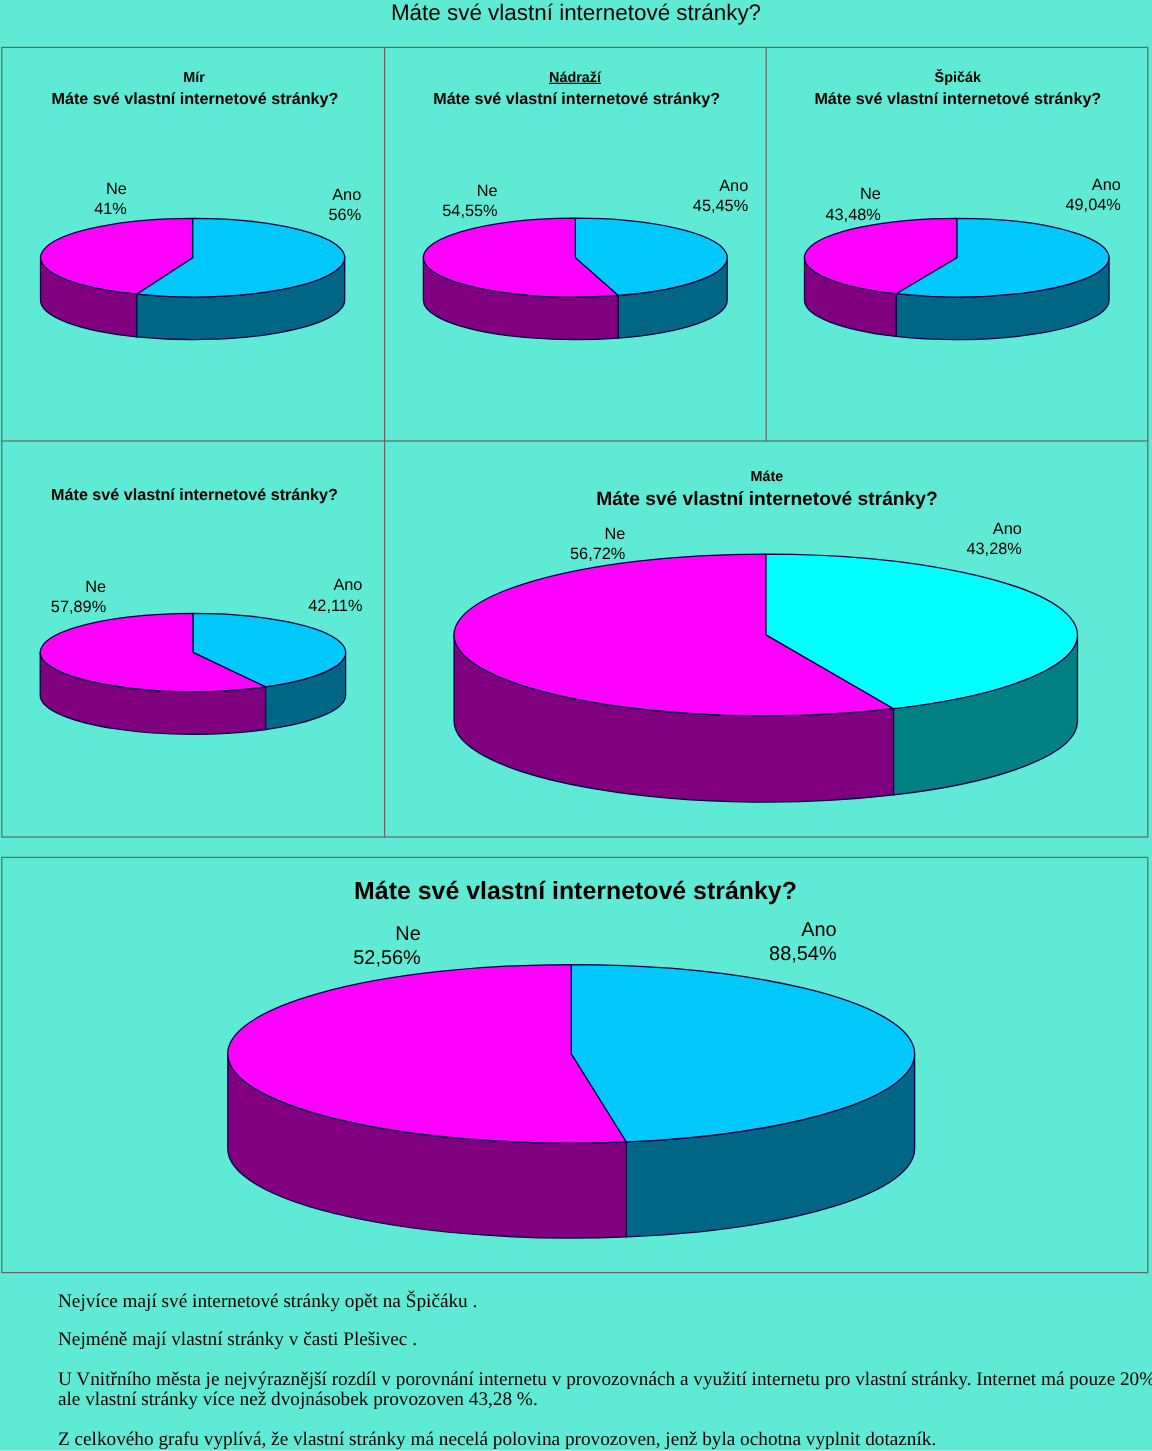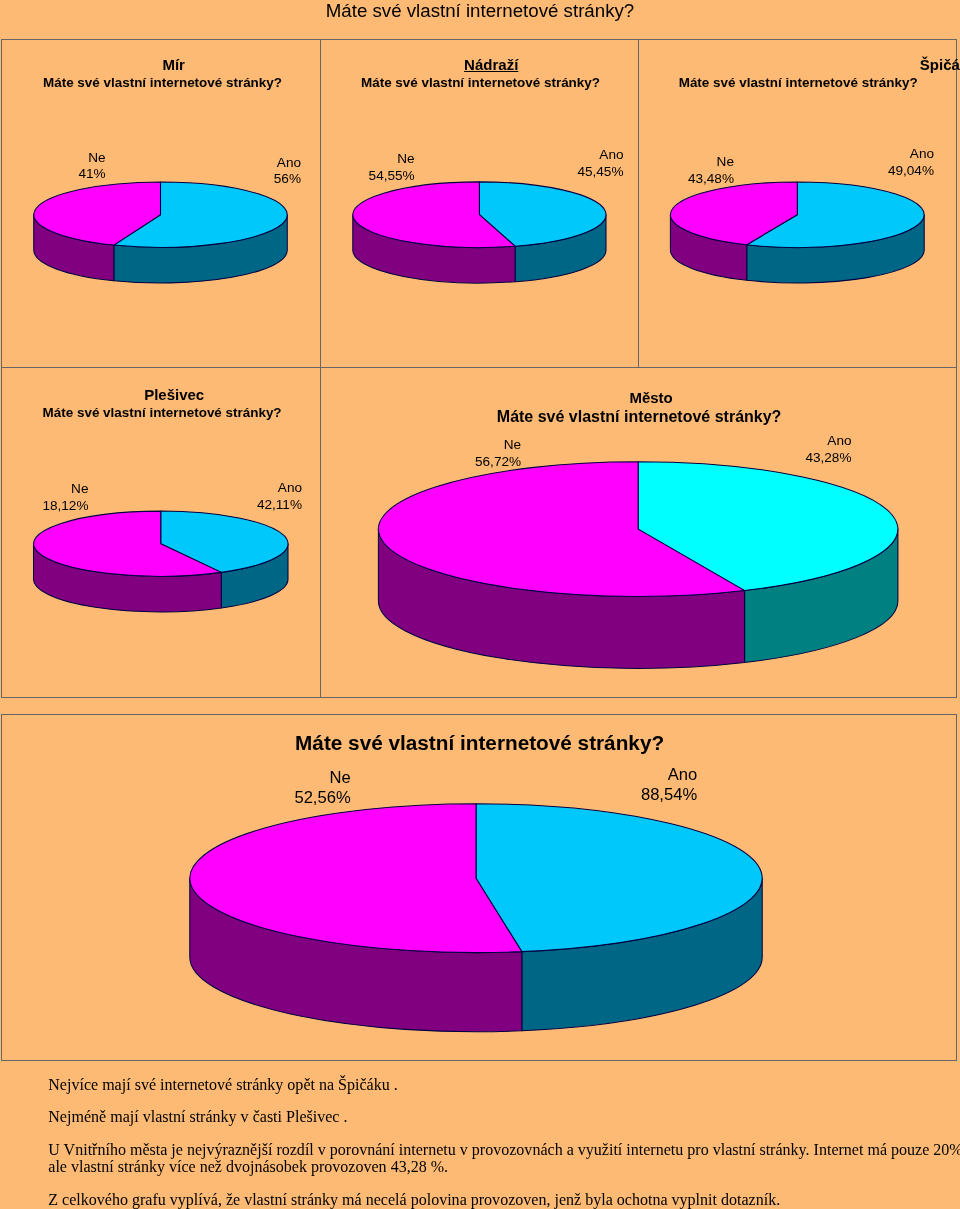--- a/index.html
+++ b/index.html
@@ -1,29 +1,29 @@
 <!DOCTYPE html>
 <html><head>
 <meta charset="utf-8">
 <title>Máte své vlastní internetové stránky?</title>
 <style>
   html,body{margin:0;padding:0;background:#fff;}
   body{width:960px;height:1209px;overflow:hidden;
        font-family:"Liberation Serif",serif;color:#000;
        -webkit-font-smoothing:antialiased;}
-  .page{position:relative;width:960px;height:1209px;background:#fdba74;}
+  .page{position:relative;width:960px;height:1209px;background:#5eead4;}
   .doc-title{position:absolute;left:0px;top:-0.6px;width:960px;text-align:center;
     font-family:"Liberation Sans",sans-serif;font-size:18.7px;line-height:24px;color:#000;}
   .grid{position:absolute;box-sizing:border-box;border:1px solid #666666;}
   .vdiv{position:absolute;width:1px;background:#666666;}
   .hdiv{position:absolute;height:1px;background:#666666;}
   .chart-cell{position:absolute;}
   .chart-title{position:absolute;left:0;width:100%;text-align:center;
     font-family:"Liberation Sans",sans-serif;font-weight:bold;color:#000;}
-  .ct1{font-size:15px;line-height:19px;padding-left:12px;}
+  .ct1{font-size:12px;line-height:19px;}
   .ct2{font-size:13.45px;line-height:16px;}
   .ct3{font-size:16px;line-height:19px;}
   .ct4{font-size:20.75px;line-height:25px;}
   .pie-svg{position:absolute;display:block;overflow:visible;}
   .plabel{position:absolute;font-family:"Liberation Sans",sans-serif;font-size:13.6px;
     line-height:16.7px;color:#000;text-align:right;white-space:nowrap;}
   .plabel.pl2{font-size:16.6px;line-height:19.7px;}
   .para{position:absolute;left:48.3px;font-family:"Liberation Serif",serif;font-size:16.05px;
     line-height:16.4px;color:#000;white-space:nowrap;}
 </style>
@@ -74,59 +74,58 @@
     </div>
     <svg class="pie-svg" style="left:0px;top:0px;" width="317" height="328" viewBox="0 0 317 328">
         <path d="M 285.00 175.70 A 126.6 32.85 0 0 1 194.10 207.22 L 194.10 242.72 A 126.6 32.85 0 0 0 285.00 211.20 Z" fill="#006685" stroke="#000040" stroke-width="1.05" stroke-linejoin="round"></path>
         <path d="M 194.10 207.22 A 126.6 32.85 0 0 1 31.80 175.63 L 31.80 211.13 A 126.6 32.85 0 0 0 194.10 242.72 Z" fill="#800080" stroke="#000040" stroke-width="1.05" stroke-linejoin="round"></path>
         <path d="M 158.4 175.7 L 158.40 142.85 A 126.6 32.85 0 0 1 194.10 207.22 Z" fill="#00c8fb" stroke="#000040" stroke-width="1.05" stroke-linejoin="round"></path>
         <path d="M 158.4 175.7 L 194.10 207.22 A 126.6 32.85 0 1 1 158.40 142.85 Z" fill="#ff00ff" stroke="#000040" stroke-width="1.05" stroke-linejoin="round"></path>
       </svg>
   </div>
 
   <div class="chart-cell" style="left:639px;top:39px;width:316px;height:328px;">
-    <div class="chart-title ct1" style="top:16px;left:1.2px;text-align:right;">Špičák</div>
+    <div class="chart-title ct1" style="top:16px;left:1.2px;">Špičák</div>
     <div class="chart-title ct2" style="top:36px;left:1.2px;">Máte své vlastní internetové stránky?</div>
     <div class="plabel" style="left:15px;top:114.9px;width:80px;">
       <span>Ne</span><br>
       <span>43,48%</span>
     </div>
     <div class="plabel" style="left:215px;top:106.8px;width:80px;">
       <span>Ano</span><br>
       <span>49,04%</span>
     </div>
     <svg class="pie-svg" style="left:0px;top:0px;" width="316" height="328" viewBox="0 0 316 328">
         <path d="M 285.20 175.70 A 126.9 32.8 0 0 1 107.76 205.79 L 107.76 241.29 A 126.9 32.8 0 0 0 285.20 211.20 Z" fill="#006685" stroke="#000040" stroke-width="1.05" stroke-linejoin="round"></path>
         <path d="M 107.76 205.79 A 126.9 32.8 0 0 1 31.40 175.72 L 31.40 211.22 A 126.9 32.8 0 0 0 107.76 241.29 Z" fill="#800080" stroke="#000040" stroke-width="1.05" stroke-linejoin="round"></path>
         <path d="M 158.3 175.7 L 158.30 142.90 A 126.9 32.8 0 1 1 107.76 205.79 Z" fill="#00c8fb" stroke="#000040" stroke-width="1.05" stroke-linejoin="round"></path>
         <path d="M 158.3 175.7 L 107.76 205.79 A 126.9 32.8 0 0 1 158.30 142.90 Z" fill="#ff00ff" stroke="#000040" stroke-width="1.05" stroke-linejoin="round"></path>
       </svg>
   </div>
 
   <div class="chart-cell" style="left:2px;top:368px;width:318px;height:329px;">
-    <div class="chart-title ct1" style="top:16.6px;left:1.2px;">Plešivec</div>
     <div class="chart-title ct2" style="top:36.6px;left:1.1px;">Máte své vlastní internetové stránky?</div>
     <div class="plabel" style="left:6.5px;top:113.1px;width:80px;">
       <span>Ne</span><br>
-      <span>18,12%</span>
+      <span>57,89%</span>
     </div>
     <div class="plabel" style="left:220px;top:111.8px;width:80px;">
       <span>Ano</span><br>
       <span>42,11%</span>
     </div>
     <svg class="pie-svg" style="left:0px;top:0px;" width="318" height="329" viewBox="0 0 318 329">
         <path d="M 286.00 175.70 A 127.25 32.6 0 0 1 219.28 204.38 L 219.28 239.98 A 127.25 32.6 0 0 0 286.00 211.30 Z" fill="#006685" stroke="#000040" stroke-width="1.05" stroke-linejoin="round"></path>
         <path d="M 219.28 204.38 A 127.25 32.6 0 0 1 31.50 175.65 L 31.50 211.25 A 127.25 32.6 0 0 0 219.28 239.98 Z" fill="#800080" stroke="#000040" stroke-width="1.05" stroke-linejoin="round"></path>
         <path d="M 158.75 175.7 L 158.75 143.10 A 127.25 32.6 0 0 1 219.28 204.38 Z" fill="#00c8fb" stroke="#000040" stroke-width="1.05" stroke-linejoin="round"></path>
         <path d="M 158.75 175.7 L 219.28 204.38 A 127.25 32.6 0 1 1 158.75 143.10 Z" fill="#ff00ff" stroke="#000040" stroke-width="1.05" stroke-linejoin="round"></path>
       </svg>
   </div>
 
   <div class="chart-cell" style="left:321px;top:368px;width:634px;height:329px;">
-    <div class="chart-title ct1" style="top:20.2px;left:1.1px;">Město</div>
+    <div class="chart-title ct1" style="top:20.2px;left:1.1px;">Máte</div>
     <div class="chart-title ct3" style="top:39px;left:1.1px;">Máte své vlastní internetové stránky?</div>
     <div class="plabel" style="left:120.1px;top:69px;width:80px;">
       <span>Ne</span><br>
       <span>56,72%</span>
     </div>
     <div class="plabel" style="left:450.5px;top:65.1px;width:80px;">
       <span>Ano</span><br>
       <span>43,28%</span>
     </div>
     <svg class="pie-svg" style="left:0px;top:0px;" width="634" height="329" viewBox="0 0 634 329">

